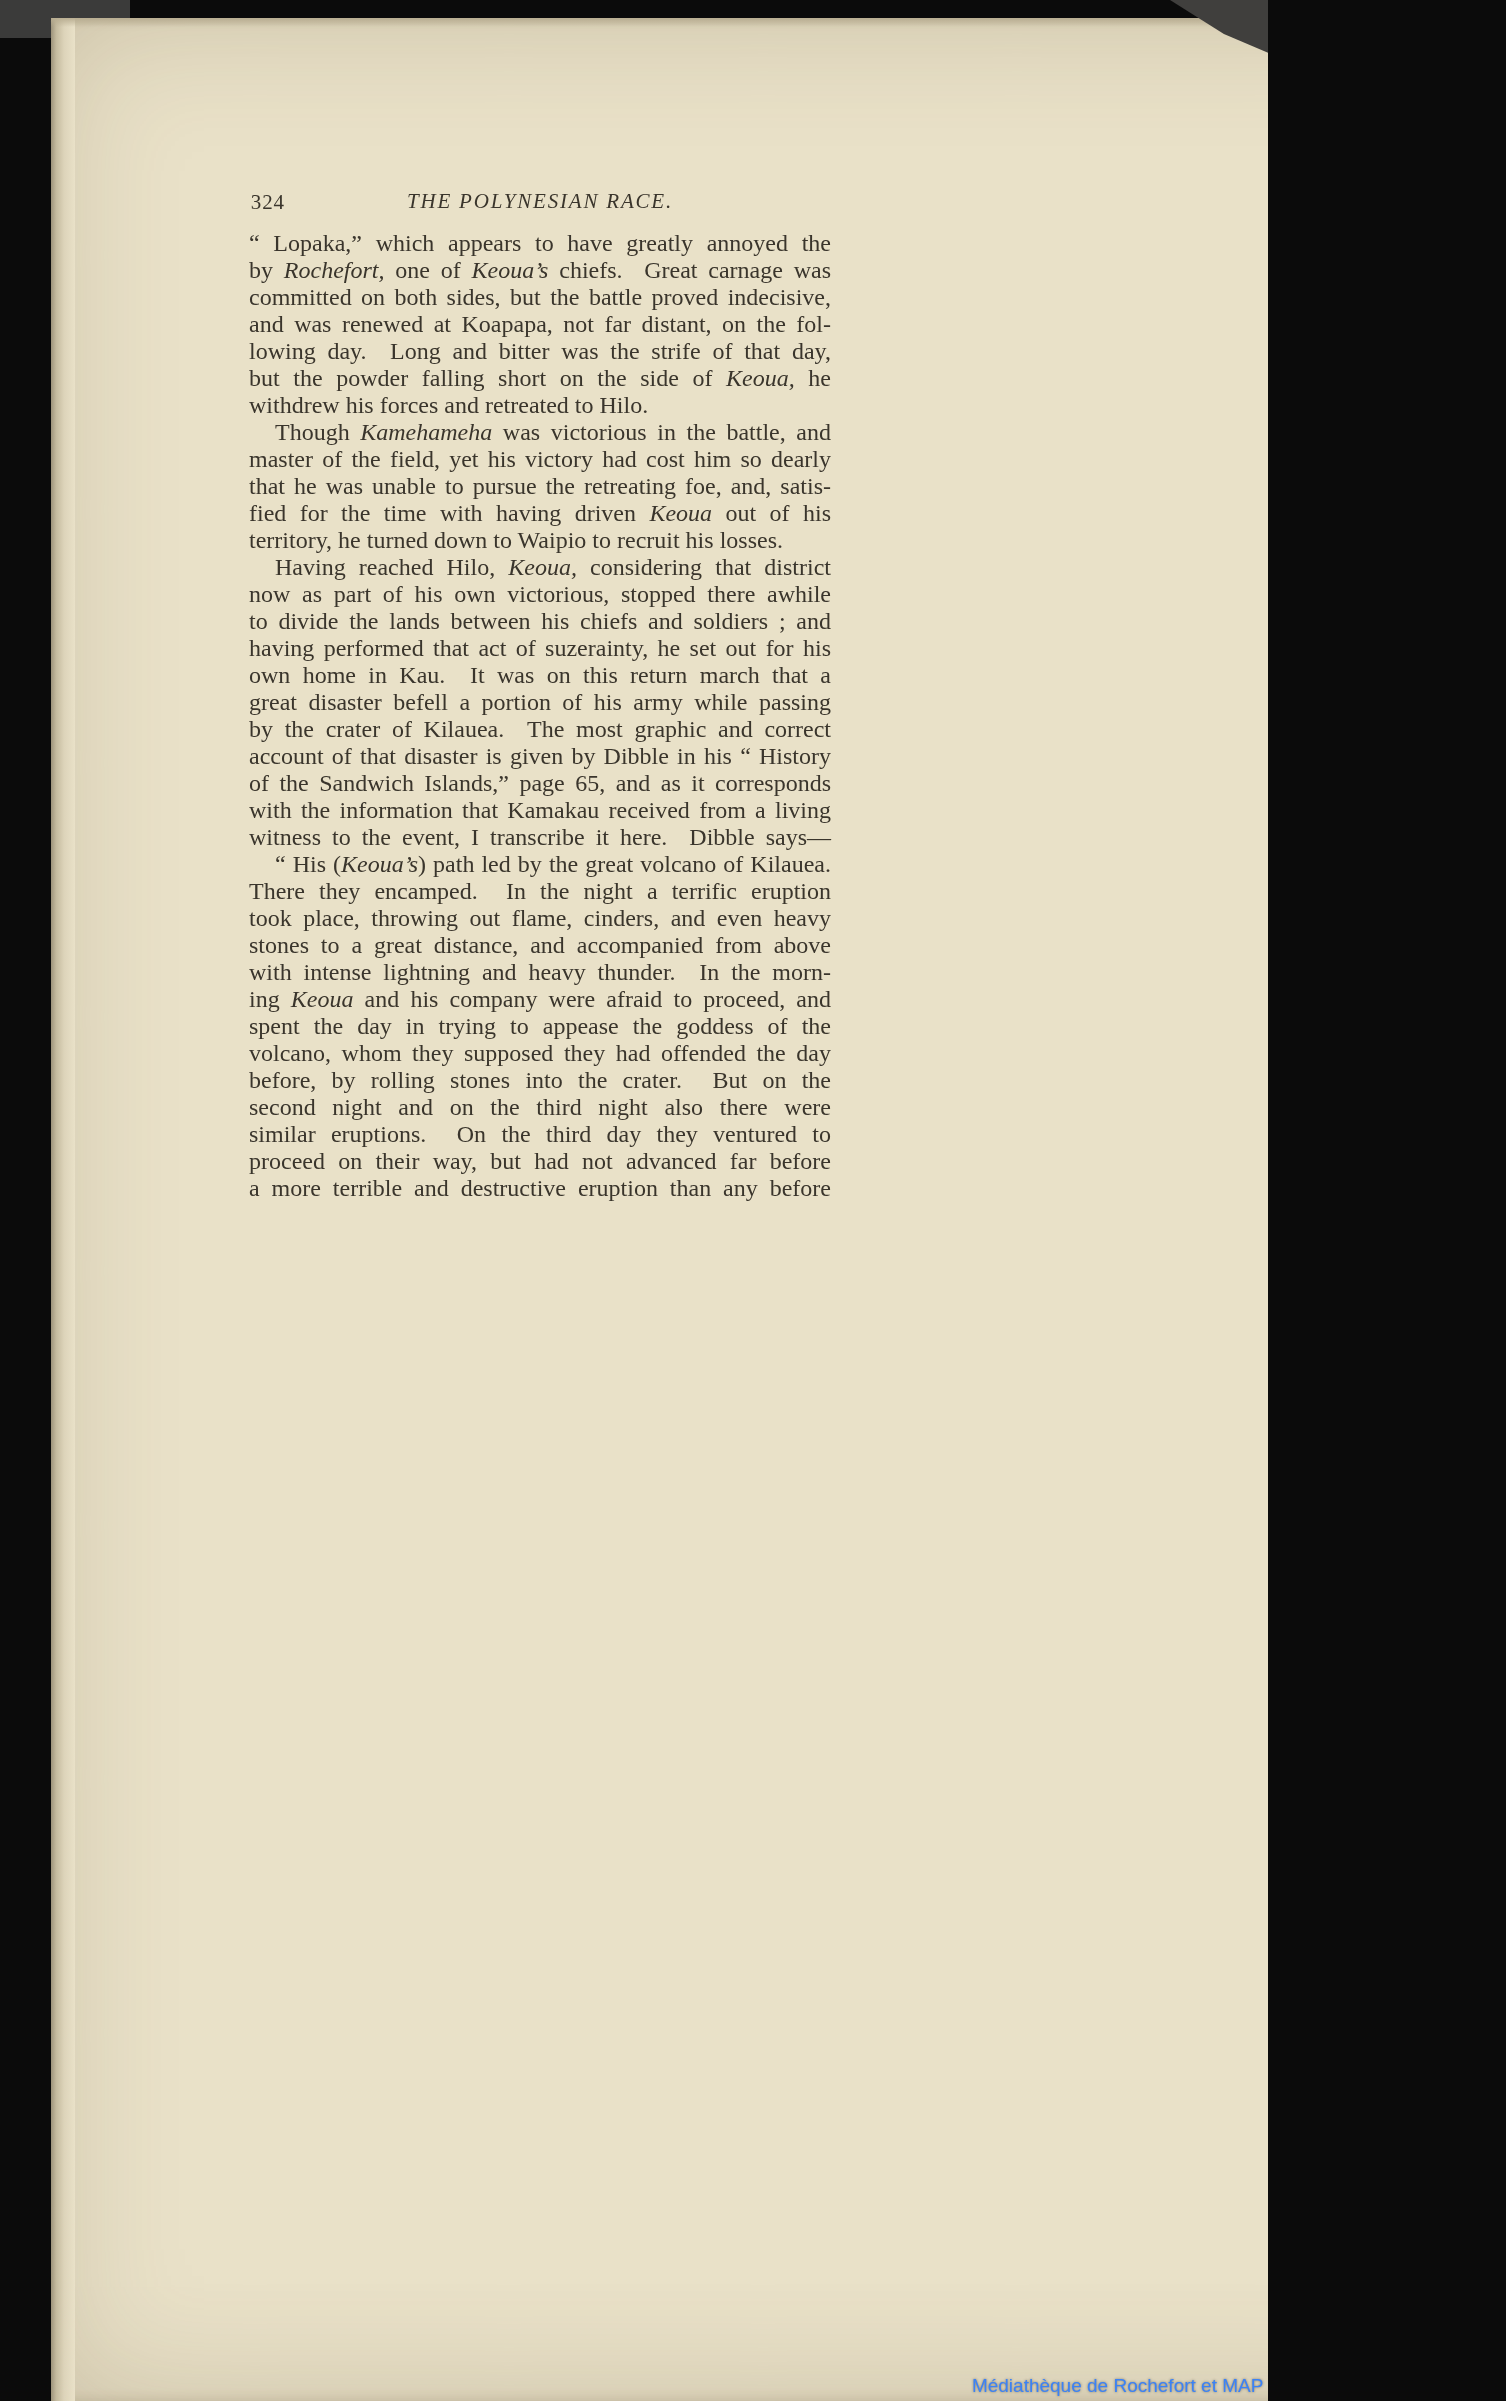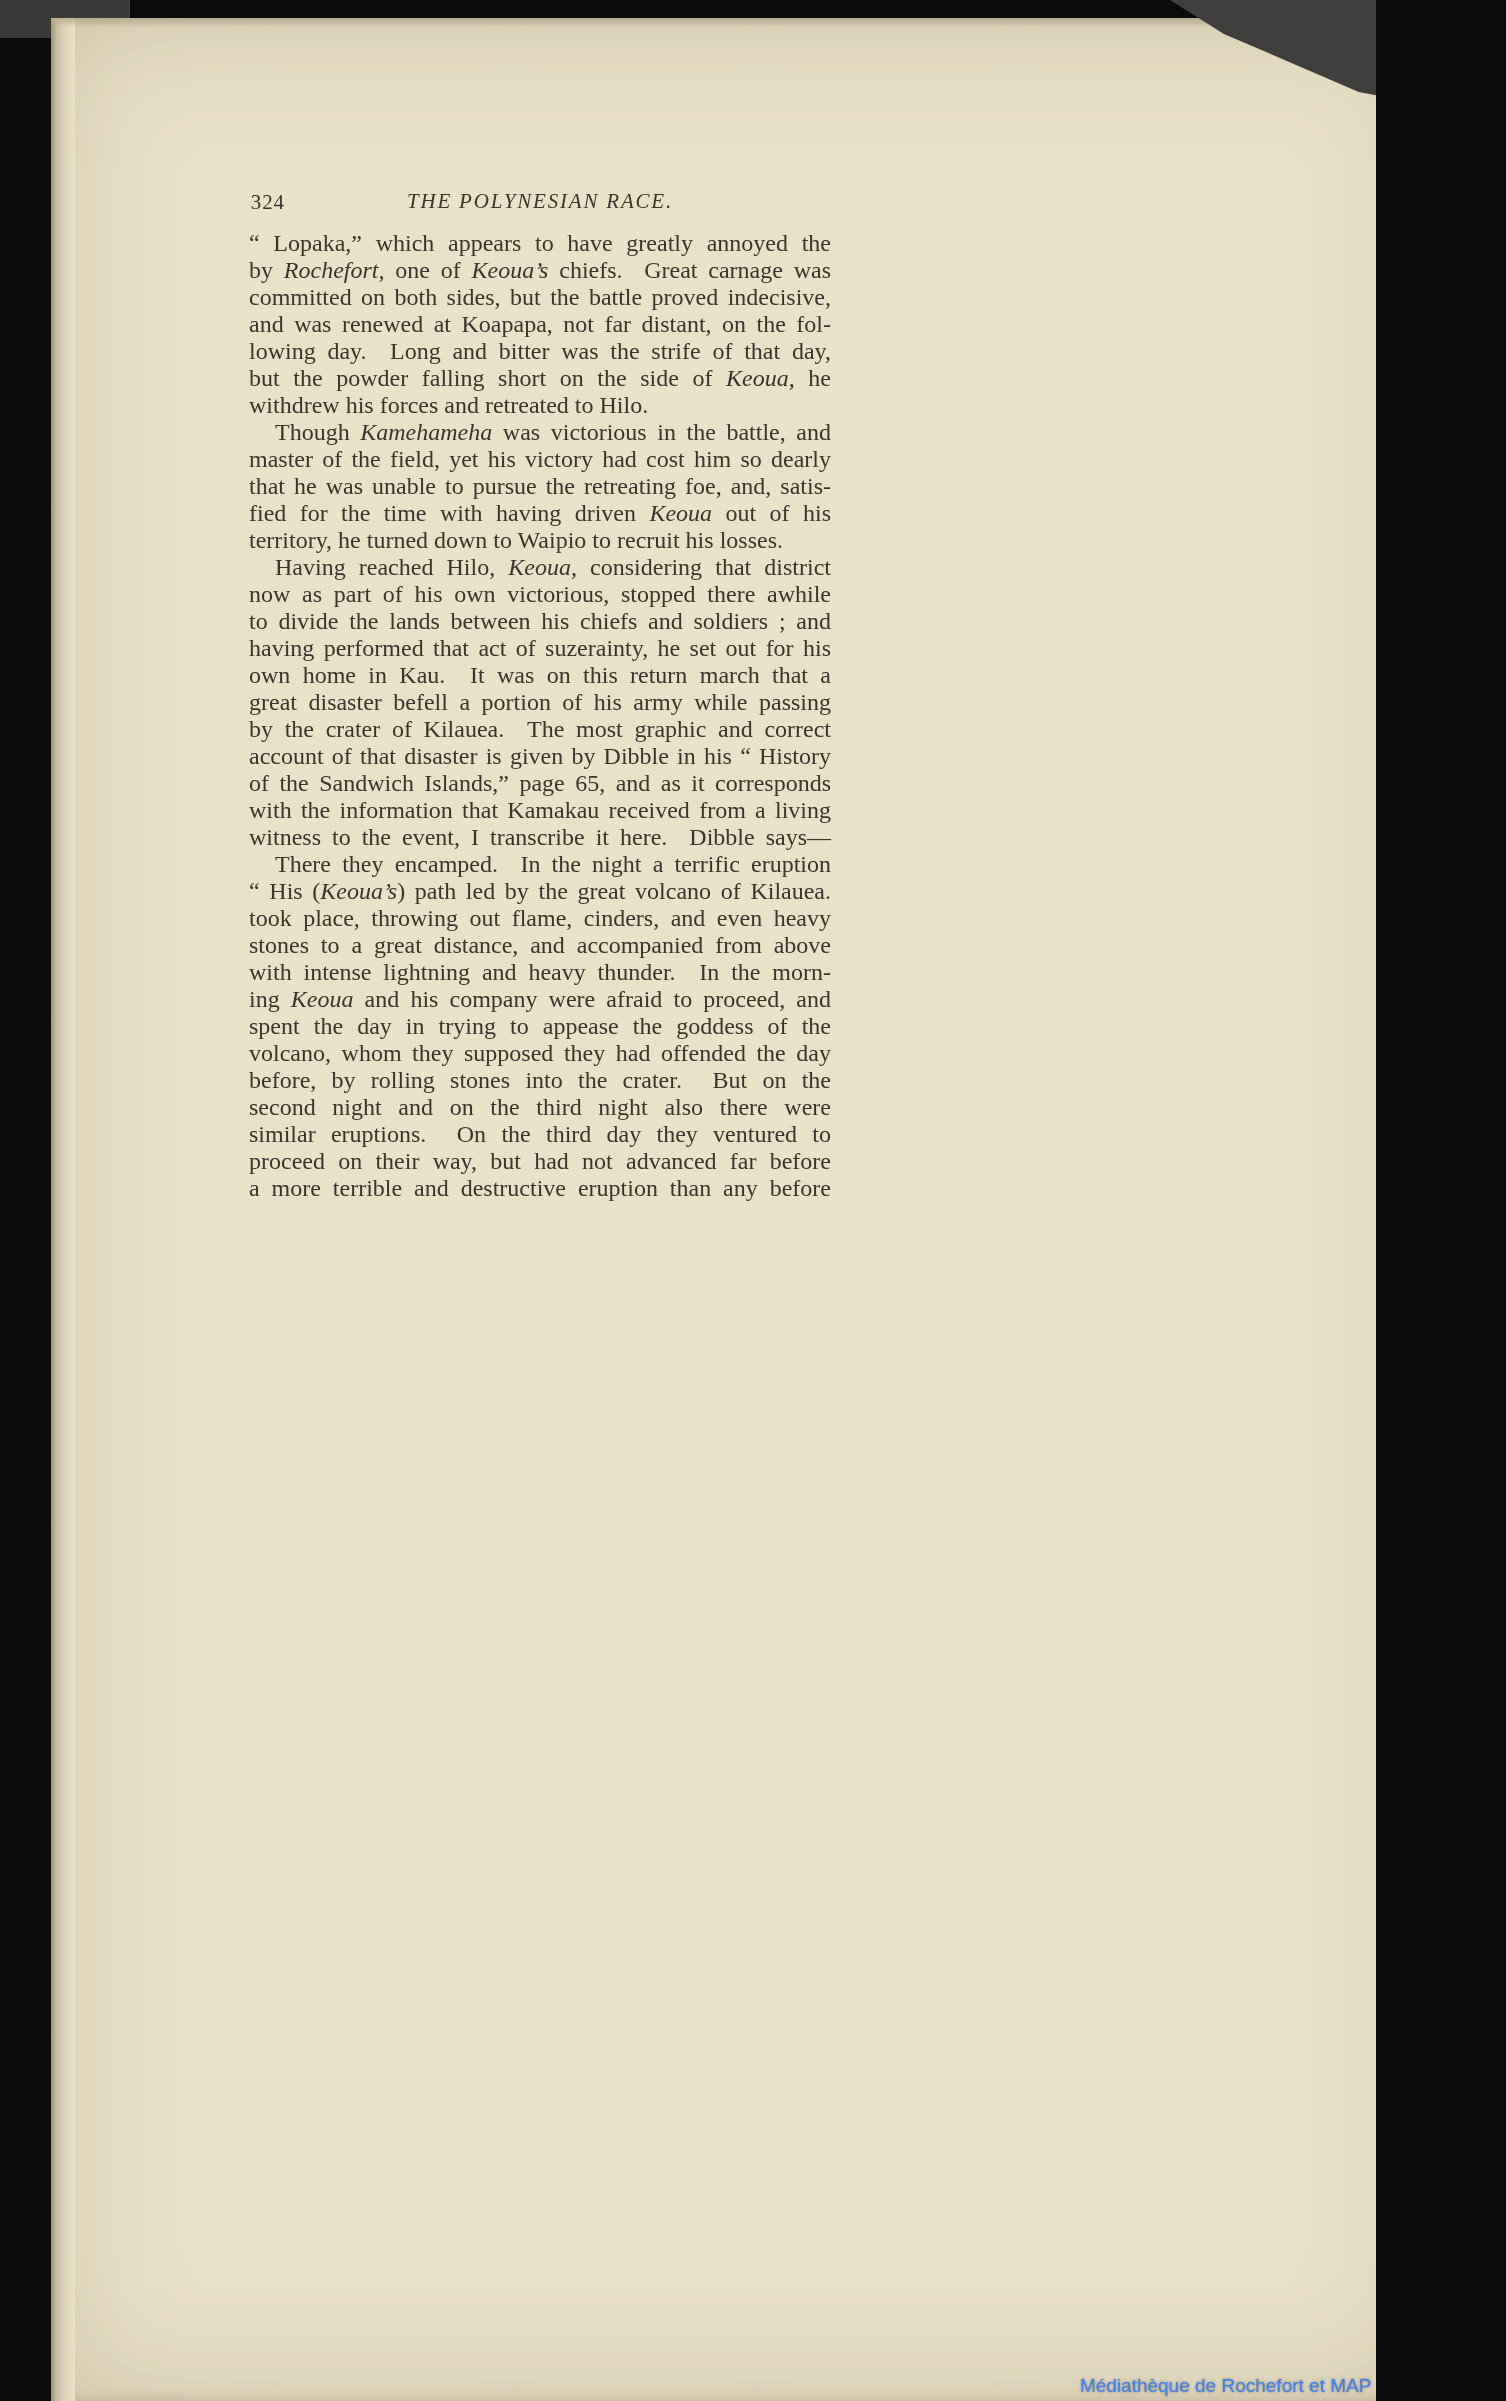--- a/index.html
+++ b/index.html
@@ -3,21 +3,21 @@
 <meta charset="utf-8">
 <style>
   :root {
     --ink: #3a352c;
     --paper: #e9e1c8;
   }
   * { margin: 0; padding: 0; box-sizing: border-box; }
   html, body { background: #0b0b0b; }
   .scene {
     position: relative;
-    width: 1376px;
+    width: 1268px;
     height: 2401px;
     background: #0b0b0b;
     overflow: hidden;
     font-family: "Liberation Serif", "DejaVu Serif", serif;
   }
   .backdrop-tl {
     position: absolute; left: 0; top: 0; width: 130px; height: 38px;
     background: #3b3b3a;
   }
   .backdrop-tr {
@@ -153,22 +153,22 @@
             <div class="line">having performed that act of suzerainty, he set out for his</div>
             <div class="line">own home in Kau.&nbsp; It was on this return march that a</div>
             <div class="line">great disaster befell a portion of his army while passing</div>
             <div class="line">by the crater of Kilauea.&nbsp; The most graphic and correct</div>
             <div class="line">account of that disaster is given by Dibble in his “ History</div>
             <div class="line">of the Sandwich Islands,” page 65, and as it corresponds</div>
             <div class="line">with the information that Kamakau received from a living</div>
             <div class="line">witness to the event, I transcribe it here.&nbsp; Dibble says—</div>
           </div>
           <div class="para indent">
+            <div class="line">“ His (<em>Keoua’s</em>) path led by the great volcano of Kilauea.</div>
             <div class="line">There they encamped.&nbsp; In the night a terrific eruption</div>
-            <div class="line">“ His (<em>Keoua’s</em>) path led by the great volcano of Kilauea.</div>
             <div class="line">took place, throwing out flame, cinders, and even heavy</div>
             <div class="line">stones to a great distance, and accompanied from above</div>
             <div class="line">with intense lightning and heavy thunder.&nbsp; In the morn-</div>
             <div class="line">ing <em>Keoua</em> and his company were afraid to proceed, and</div>
             <div class="line">spent the day in trying to appease the goddess of the</div>
             <div class="line">volcano, whom they supposed they had offended the day</div>
             <div class="line">before, by rolling stones into the crater.&nbsp; But on the</div>
             <div class="line">second night and on the third night also there were</div>
             <div class="line">similar eruptions.&nbsp; On the third day they ventured to</div>
             <div class="line">proceed on their way, but had not advanced far before</div>

